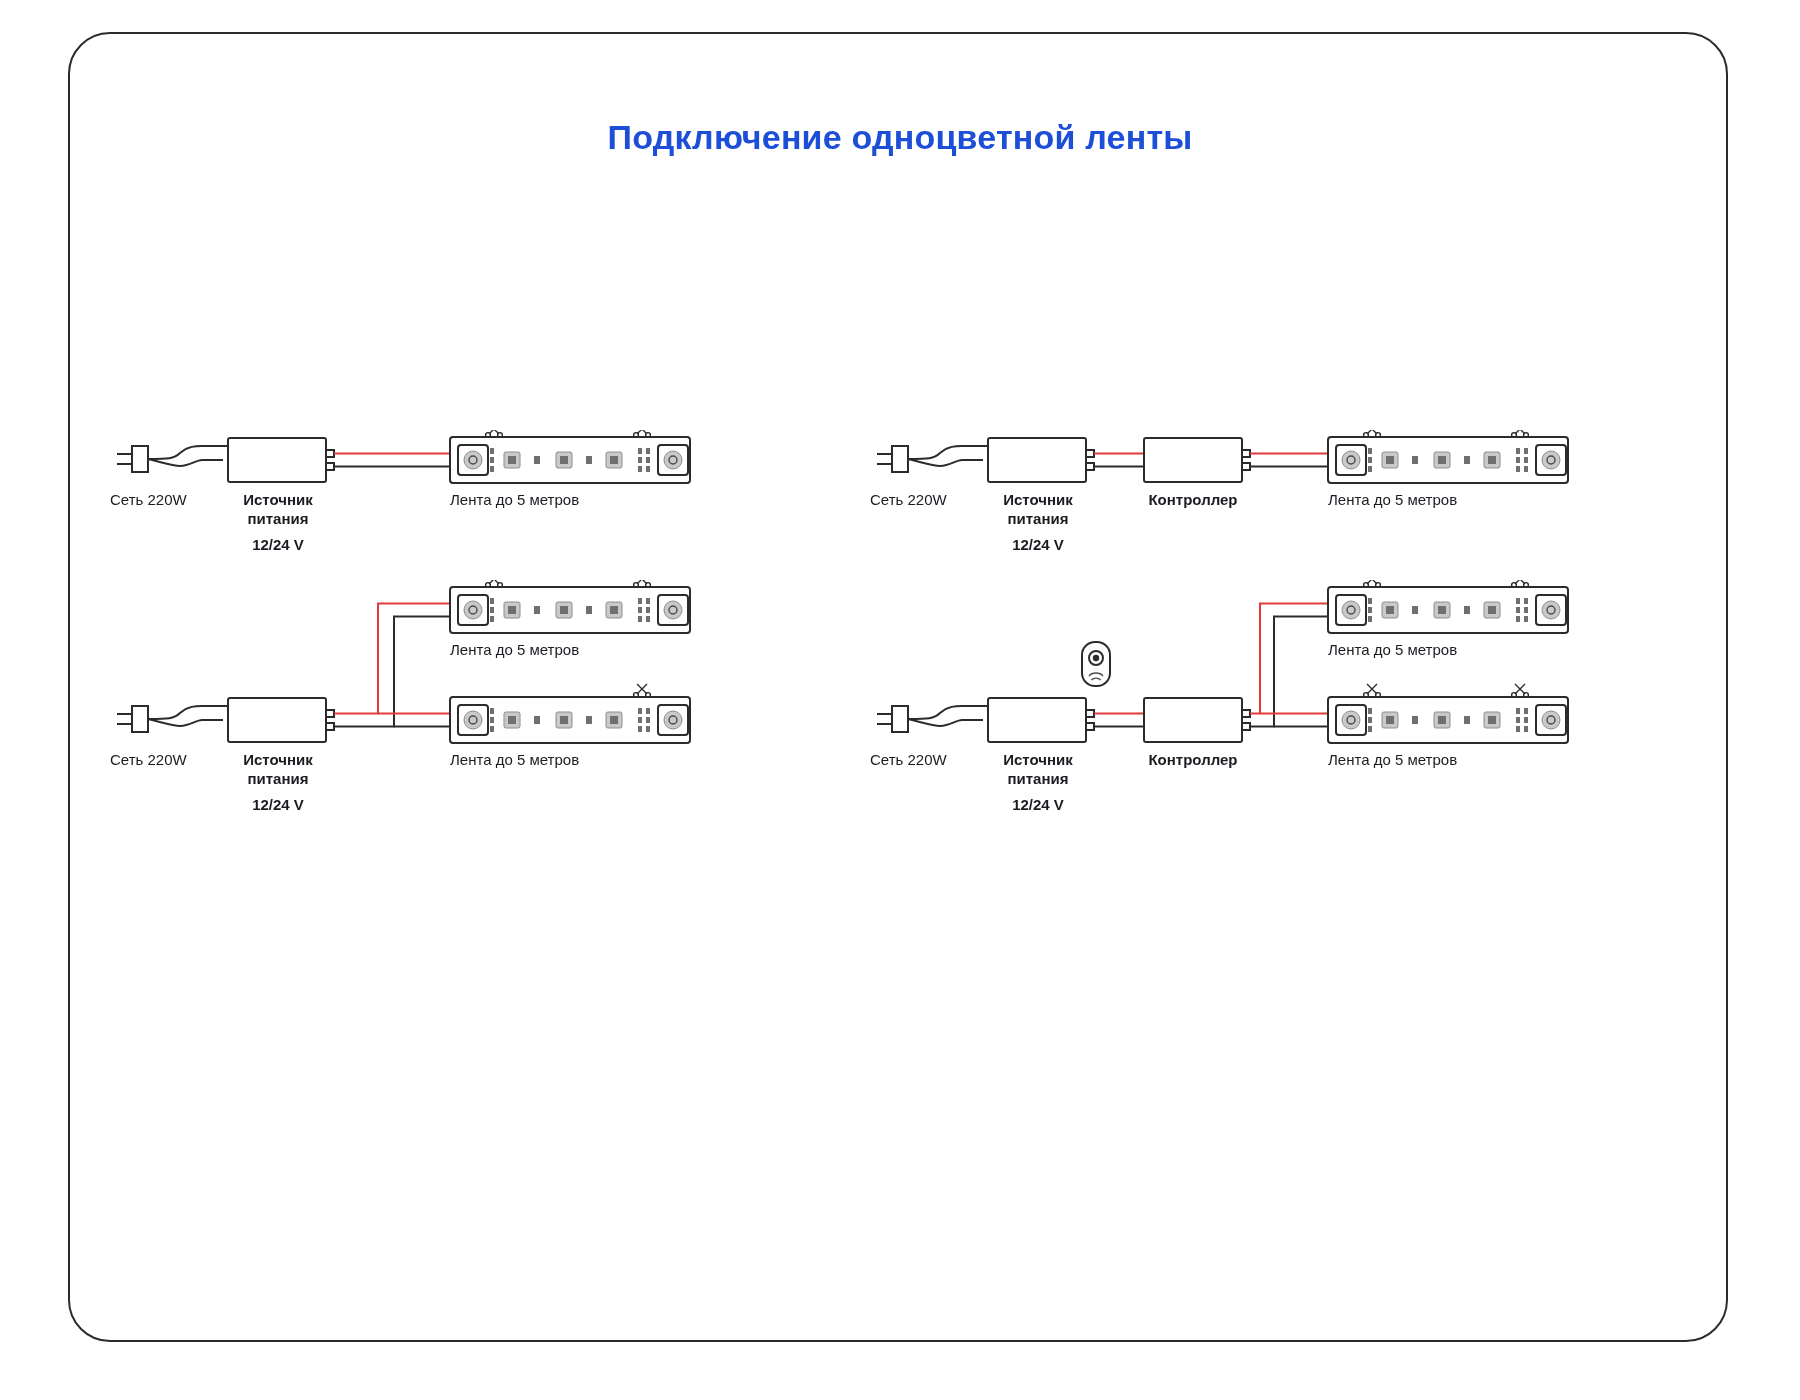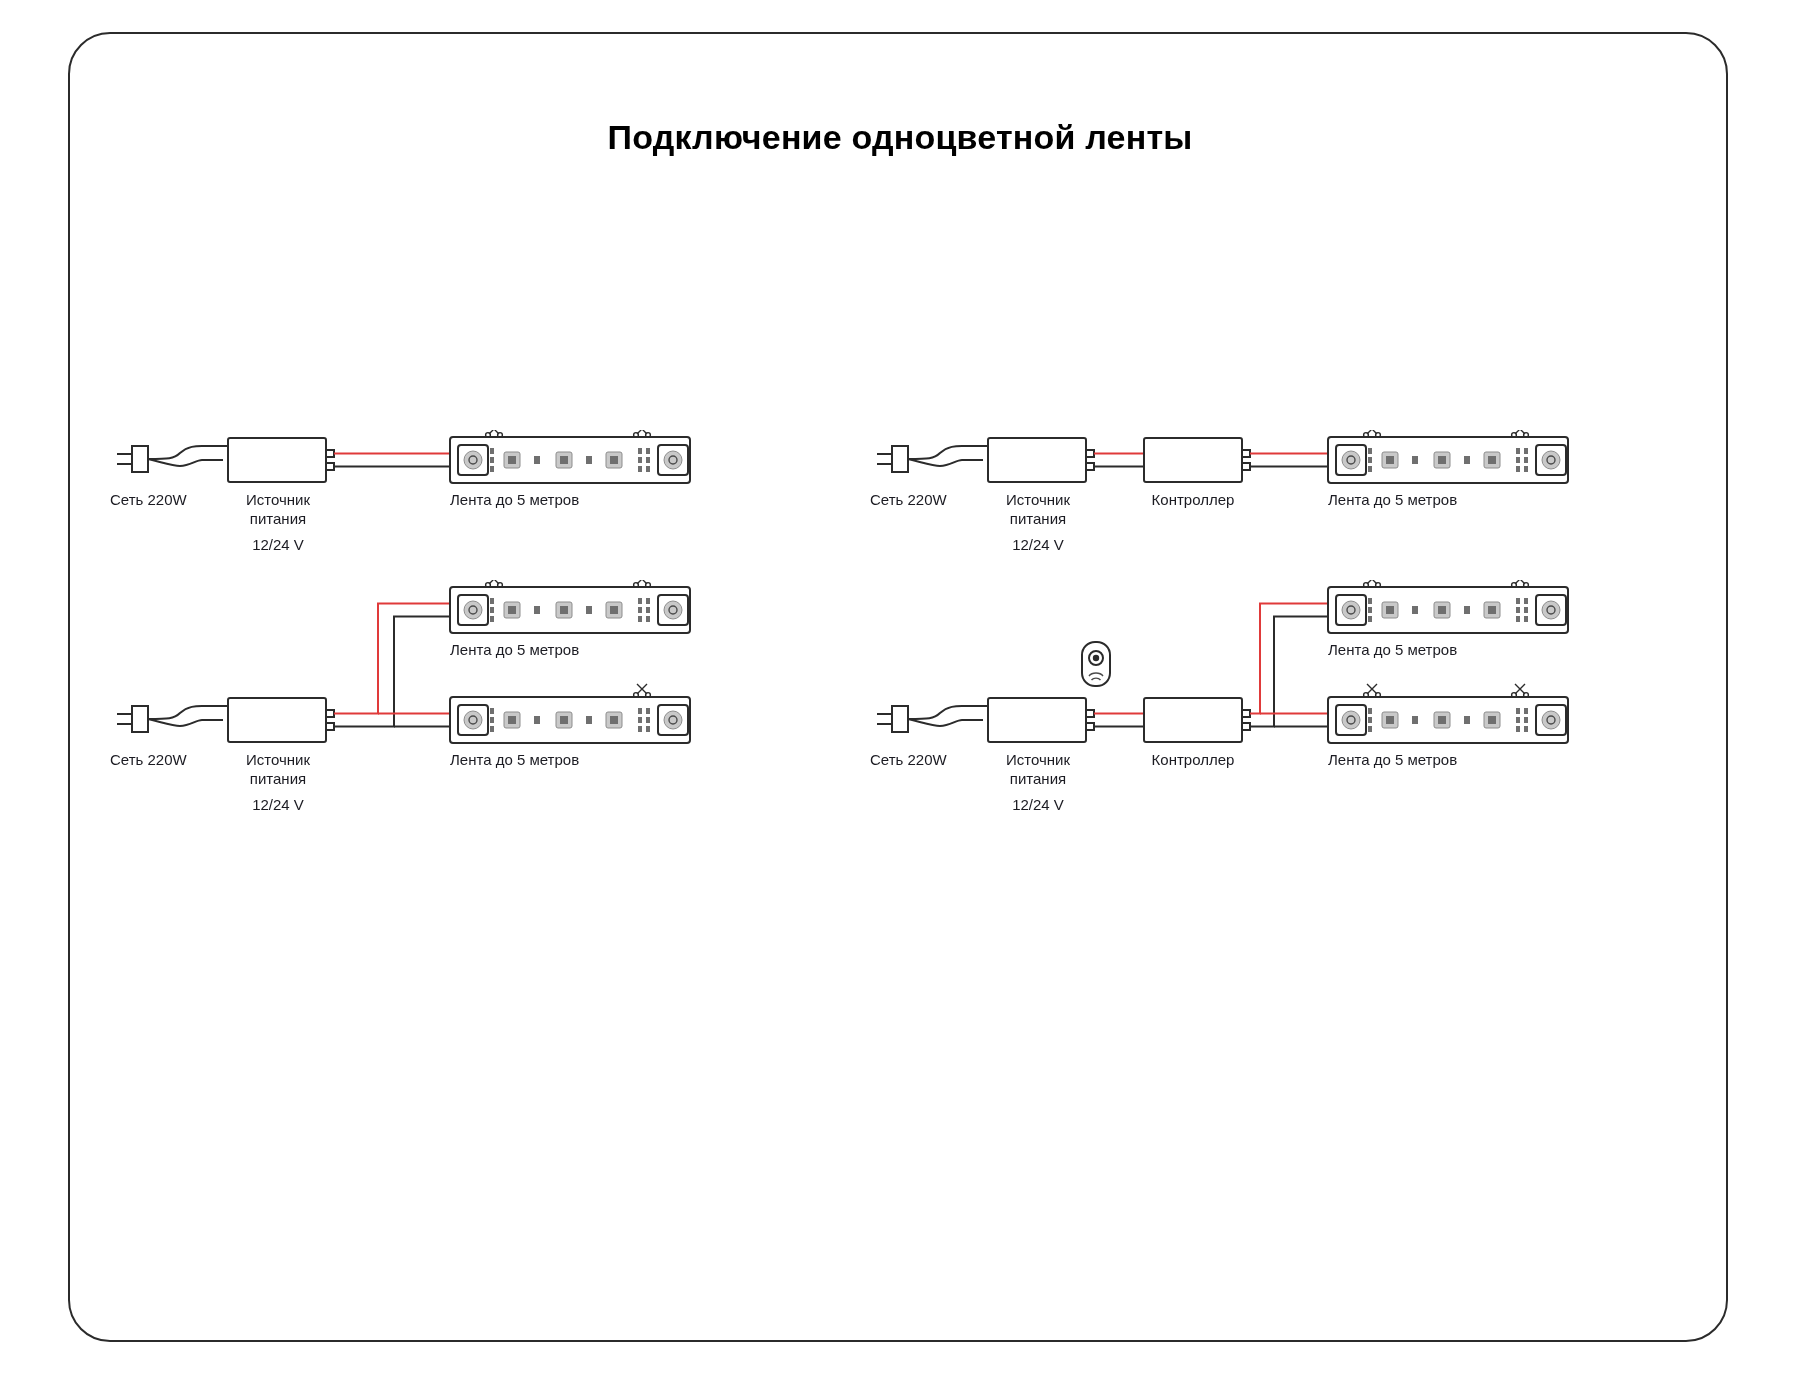--- a/index.html
+++ b/index.html
@@ -32,38 +32,39 @@
   }
   .title {
     position: absolute;
     left: 0;
     top: 118px;
     width: 1800px;
     text-align: center;
     font-size: 34px;
     font-weight: bold;
     letter-spacing: 0.2px;
-    color: #000000;
+    color: #1d4ed8;
   }
 
   
   .diagram {
     position: absolute;
   }
   .d1 { left: 110px; top: 430px; }
   .d2 { left: 870px; top: 430px; }
   .d3 { left: 110px; top: 580px; }
   .d4 { left: 870px; top: 580px; }
 
   .lbl {
     position: absolute;
     font-size: 15px;
     line-height: 19px;
     color: #1b1b22;
     white-space: nowrap;
+    font-weight: bold;
   }
   .lbl.bold { font-weight: normal; }
   .lbl.center { text-align: center; }
 
   svg { display: block; }
   .stroke  { fill: none; stroke: #2b2b2b; stroke-width: 2; }
   .thin    { fill: none; stroke: #4a4a4a; stroke-width: 1.4; }
   .red     { fill: none; stroke: #e03a3a; stroke-width: 2; }
   .blk     { fill: none; stroke: #2b2b2b; stroke-width: 2; }
   .fillw   { fill: #ffffff; stroke: #2b2b2b; stroke-width: 2; }

